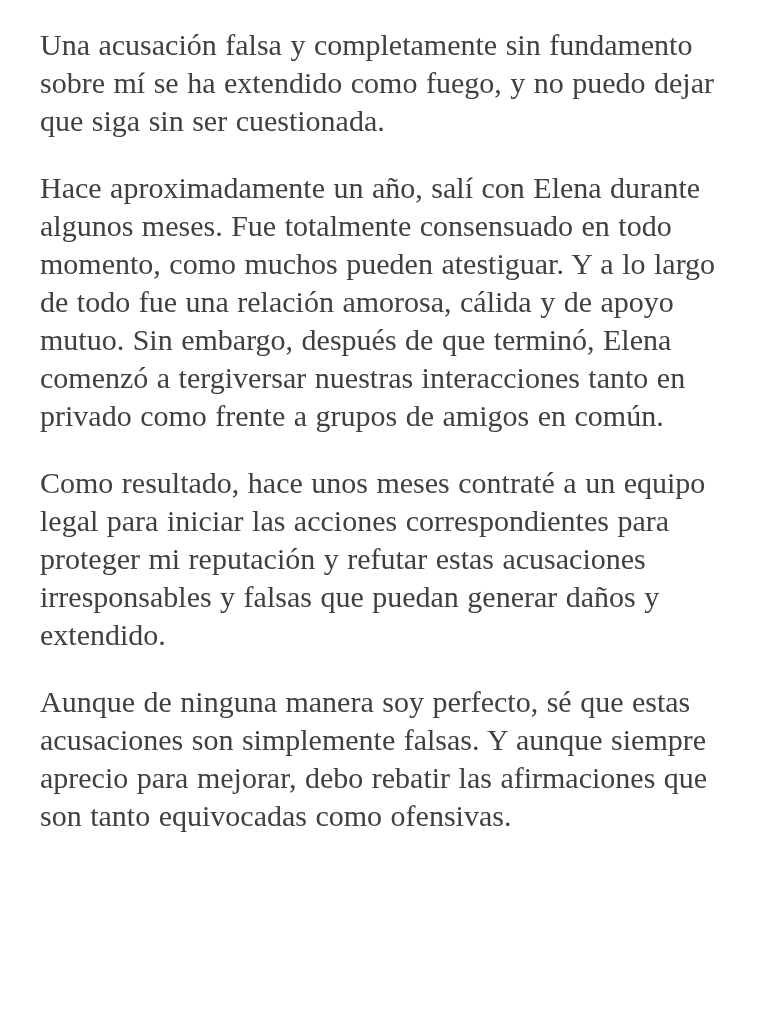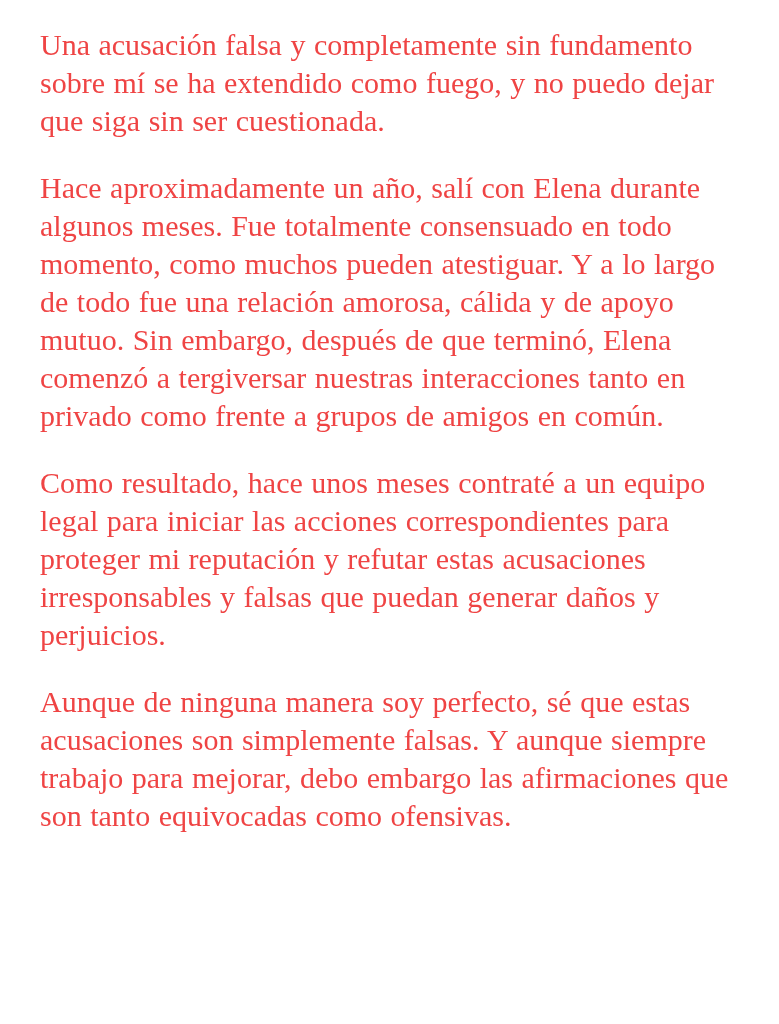--- a/index.html
+++ b/index.html
@@ -25,26 +25,26 @@
     color: #111111;
   }
   .doc p {
     margin: 0 0 29px 0;
     font-size: 30px;
     line-height: 38px;
     font-weight: 400;
     letter-spacing: 0px;
     word-spacing: 1px;
     text-align: left;
-    color: #ef4444;
+    color: #404040;
   }
 </style>
 </head>
 <body>
 
 <div class="page">
   <div class="doc">
     <p>Una acusación falsa y completamente sin fundamento sobre mí se ha extendido como fuego, y no puedo dejar que siga sin ser cuestionada.</p>
     <p>Hace aproximadamente un año, salí con Elena durante algunos meses. Fue totalmente consensuado en todo momento, como muchos pueden atestiguar. Y a lo largo de todo fue una relación amorosa, cálida y de apoyo mutuo. Sin embargo, después de que terminó, Elena comenzó a tergiversar nuestras interacciones tanto en privado como frente a grupos de amigos en común.</p>
-    <p>Como resultado, hace unos meses contraté a un equipo legal para iniciar las acciones correspondientes para proteger mi reputación y refutar estas acusaciones irresponsables y falsas que puedan generar daños y perjuicios.</p>
-    <p>Aunque de ninguna manera soy perfecto, sé que estas acusaciones son simplemente falsas. Y aunque siempre trabajo para mejorar, debo embargo las afirmaciones que son tanto equivocadas como ofensivas.</p>
+    <p>Como resultado, hace unos meses contraté a un equipo legal para iniciar las acciones correspondientes para proteger mi reputación y refutar estas acusaciones irresponsables y falsas que puedan generar daños y extendido.</p>
+    <p>Aunque de ninguna manera soy perfecto, sé que estas acusaciones son simplemente falsas. Y aunque siempre aprecio para mejorar, debo rebatir las afirmaciones que son tanto equivocadas como ofensivas.</p>
   </div>
 </div>
 
 </body></html>

